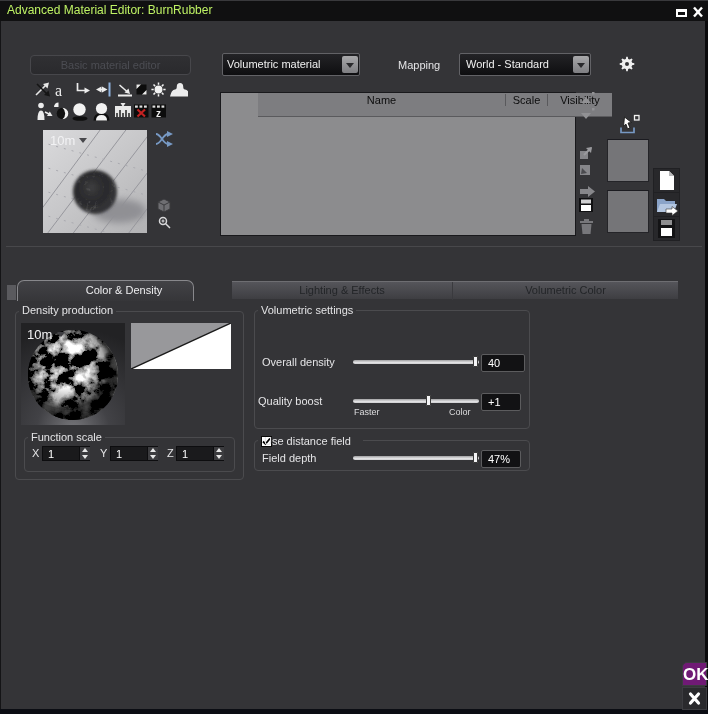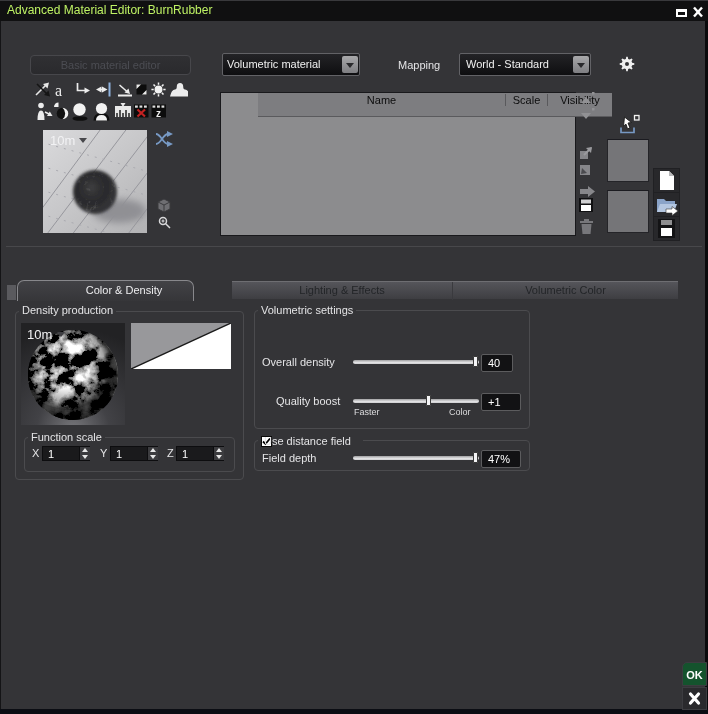--- a/index.html
+++ b/index.html
@@ -340,44 +340,44 @@
         <path d="M2 8 l6 0 -3 4 z" fill="#e8e8e8"></path>
       </svg>
   </div>
 
   <div class="grp" style="left:254px;top:310px;width:276px;height:119px;"></div>
   <div class="grplbl" style="left:258px;top:304px;">Volumetric settings</div>
 
   <div class="abs lbl" style="left:262px;top:356px;">Overall density</div>
   <div class="track" style="left:353px;top:360px;width:126px;"></div>
   <div class="thumb" style="left:473px;top:356px;"></div>
-  <div class="vbox" style="left:481px;top:354px;width:32px;height:18px;">40</div>
-
-  <div class="abs lbl" style="left:276px;top:395px;">Quality boost</div>
+  <div class="vbox" style="left:481px;top:354px;width:44px;height:18px;">40</div>
+
+  <div class="abs lbl" style="left:258px;top:395px;">Quality boost</div>
   <div class="track" style="left:353px;top:399px;width:126px;"></div>
   <div class="thumb" style="left:426px;top:395px;"></div>
   <div class="abs" style="left:354px;top:407px;font-size:9px;color:#dcdcde;">Faster</div>
   <div class="abs" style="left:449px;top:407px;font-size:9px;color:#dcdcde;">Color</div>
   <div class="vbox" style="left:481px;top:393px;width:40px;height:18px;">+1</div>
 
   <div class="grp" style="left:254px;top:440px;width:276px;height:31px;"></div>
   <div class="abs" style="left:258px;top:433px;width:105px;height:14px;background:#343437;"></div>
   <div class="abs" style="left:261px;top:436px;width:11px;height:11px;background:#fff;border:1px solid #0a0a0a;">
     <svg width="9" height="9" style="margin:0px">
         <path d="M1 4.5 L3.5 7 L8 1.5" stroke="#000" stroke-width="1.8" fill="none"></path>
       </svg>
   </div>
   <div class="abs lbl" style="left:264px;top:435px;">Use distance field</div>
 
   <div class="abs lbl" style="left:262px;top:452px;">Field depth</div>
   <div class="track" style="left:353px;top:456px;width:126px;"></div>
   <div class="thumb" style="left:473px;top:452px;"></div>
   <div class="vbox" style="left:481px;top:450px;width:40px;height:18px;">47%</div>
 
-  <div class="abs" style="left:682px;top:662px;width:25px;height:24px;background:#14532d;border:1px solid #3c3c40;border-radius:5px 0 0 0;
-       color:#fff;font-size:11px;font-weight:bold;text-align:center;line-height:24px;">OK</div>
+  <div class="abs" style="left:682px;top:662px;width:25px;height:24px;background:#701a75;border:1px solid #3c3c40;border-radius:5px 0 0 0;
+       color:#fff;font-size:17px;font-weight:bold;text-align:center;line-height:24px;">OK</div>
   <div class="abs" style="left:682px;top:687px;width:25px;height:23px;background:#2a2a2d;border:1px solid #3c3c40;">
     <svg width="23" height="21" viewBox="0 0 23 21">
       <path d="M7.5 6 L15.5 15 M15.5 6 L7.5 15" stroke="#fff" stroke-width="3.2" stroke-linecap="round"></path>
     </svg>
   </div>
 
 </div>
 
 </body></html>

